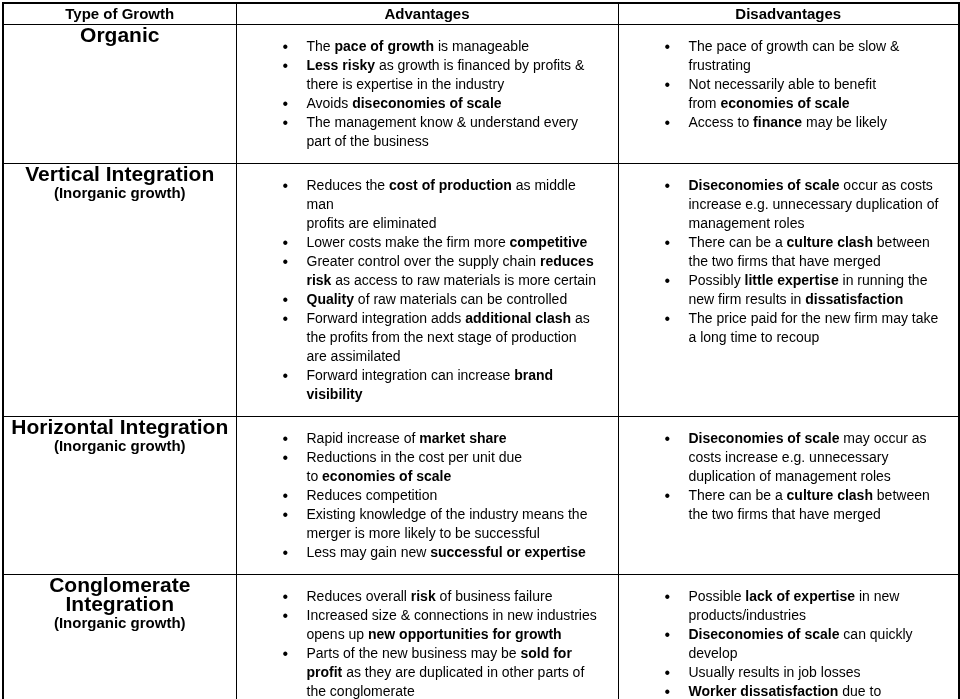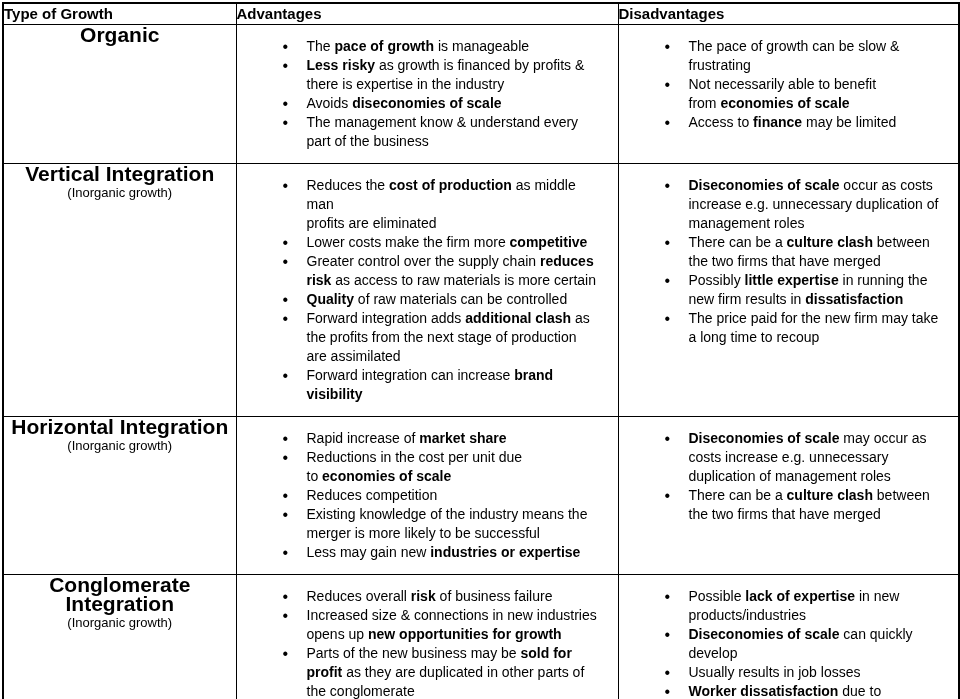--- a/index.html
+++ b/index.html
@@ -24,37 +24,37 @@
   table.growth-table th,
   table.growth-table td {
     border: 1px solid #000;
     vertical-align: top;
     padding: 0;
     overflow: hidden;
   }
   th.hdr {
     font-size: 15px;
     font-weight: 700;
-    text-align: left;
+    text-align: center;
     height: 20px;
     line-height: 20px;
     padding: 1px 0;
   }
   td.type-cell {
     text-align: center;
     padding-top: 5px;
   }
   .type-name {
     font-size: 21px;
     font-weight: 700;
     line-height: 19px;
   }
   .type-sub {
-    font-size: 13px;
-    font-weight: 400;
+    font-size: 15px;
+    font-weight: 700;
     line-height: 19px;
   }
   td.adv-cell, td.dis-cell {
     padding: 5px 0 0 0;
   }
   ul.bullets {
     margin: 12px;
     padding: 0 2px 0 34px;
     list-style: none;
   }
@@ -111,21 +111,21 @@
               <li><span>The management know &amp; understand every
 part of the business</span></li>
             </ul>
         </td>
         <td class="dis-cell">
           <ul class="bullets">
               <li><span>The pace of growth can be slow &amp;
 frustrating</span></li>
               <li><span>Not necessarily able to benefit
 from </span><b>economies of scale</b></li>
-              <li><span>Access to </span><b>finance</b><span> may be limited</span></li>
+              <li><span>Access to </span><b>finance</b><span> may be likely</span></li>
             </ul>
         </td>
       </tr>
       <tr class="r1">
         <td class="type-cell">
           <div class="type-name">Vertical Integration</div>
           <div class="type-sub">(Inorganic growth)</div>
         </td>
         <td class="adv-cell">
           <ul class="bullets">
@@ -162,21 +162,21 @@
           <div class="type-sub">(Inorganic growth)</div>
         </td>
         <td class="adv-cell">
           <ul class="bullets">
               <li><span>Rapid increase of </span><b>market share</b></li>
               <li><span>Reductions in the cost per unit due
 to </span><b>economies of scale</b></li>
               <li><span>Reduces competition</span></li>
               <li><span>Existing knowledge of the industry means the
 merger is more likely to be successful</span></li>
-              <li><span>Less may gain new </span><b>industries or expertise</b></li>
+              <li><span>Less may gain new </span><b>successful or expertise</b></li>
             </ul>
         </td>
         <td class="dis-cell">
           <ul class="bullets">
               <li><b>Diseconomies of scale</b><span> may occur as
 costs increase e.g. unnecessary
 duplication of management roles</span></li>
               <li><span>There can be a </span><b>culture clash</b><span> between
 the two firms that have merged</span></li>
             </ul>

